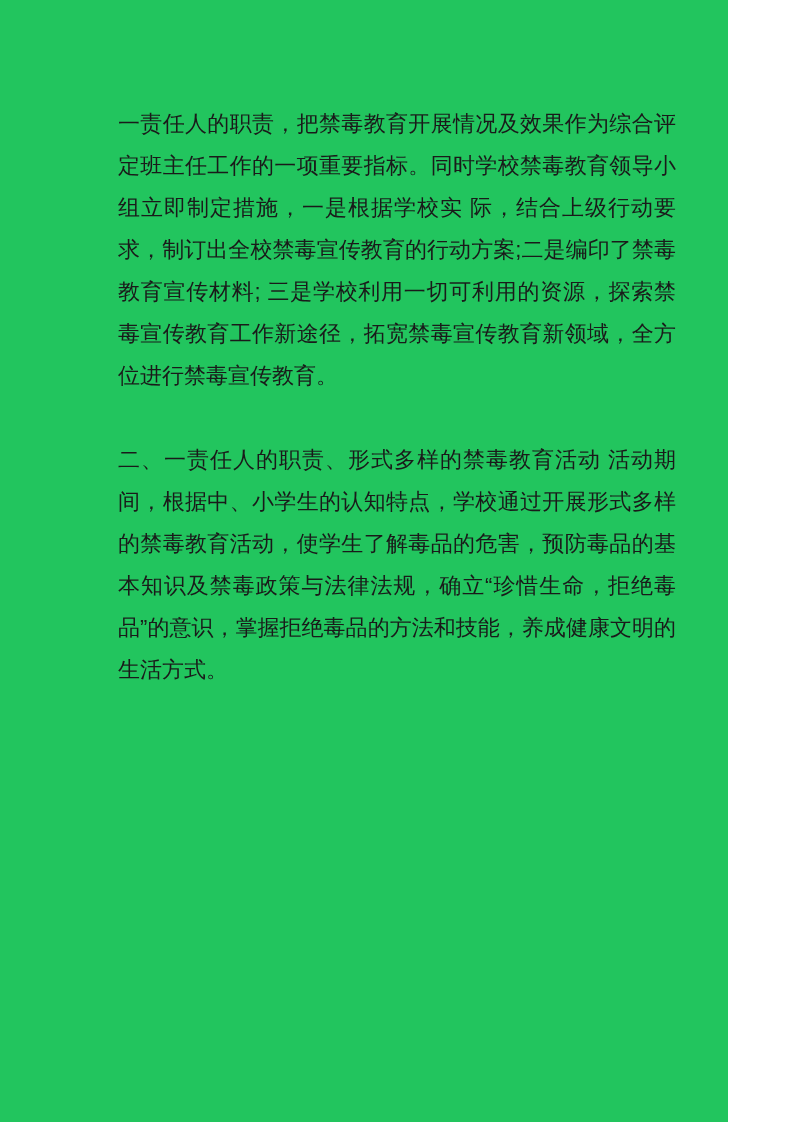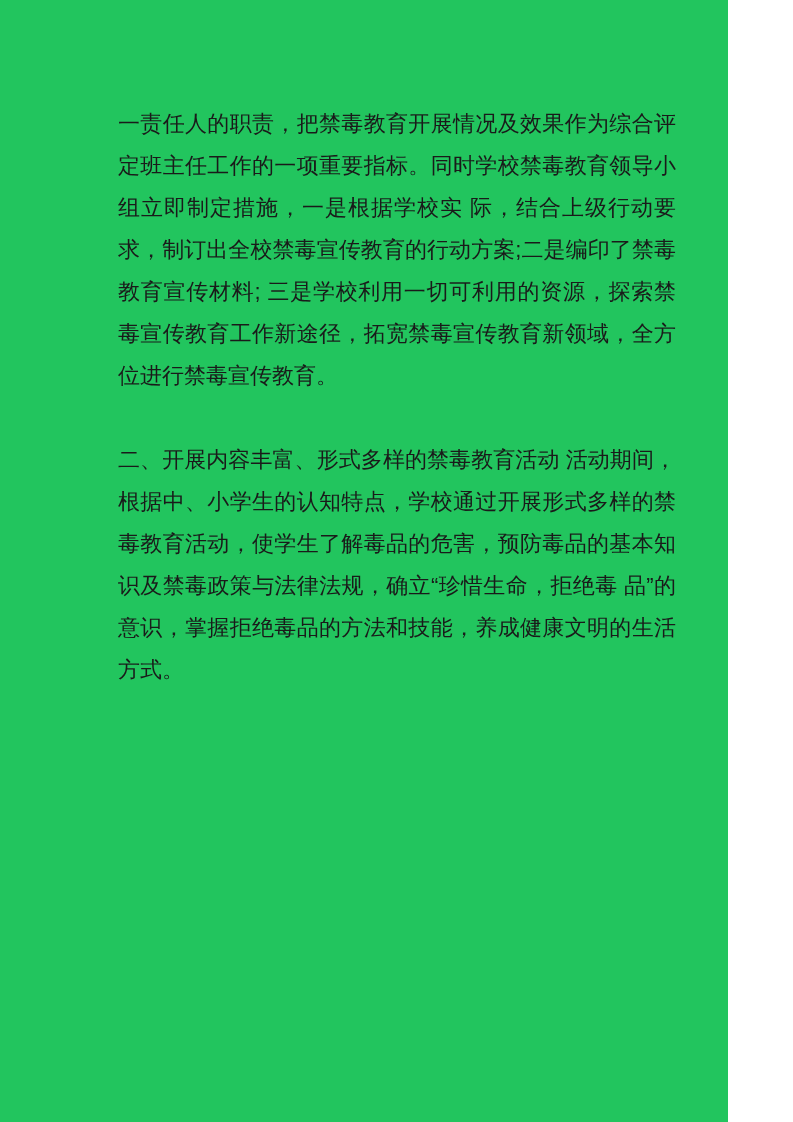--- a/index.html
+++ b/index.html
@@ -41,15 +41,15 @@
   .doc-paragraph:last-child {
     margin-bottom: 0;
   }
 </style>
 </head>
 <body>
 
 <main class="doc-page">
   <div class="doc-content">
     <p class="doc-paragraph">一责任人的职责，把禁毒教育开展情况及效果作为综合评定班主任工作的一项重要指标。同时学校禁毒教育领导小组立即制定措施，一是根据学校实 际，结合上级行动要求，制订出全校禁毒宣传教育的行动方案;二是编印了禁毒教育宣传材料; 三是学校利用一切可利用的资源，探索禁毒宣传教育工作新途径，拓宽禁毒宣传教育新领域，全方位进行禁毒宣传教育。</p>
-    <p class="doc-paragraph">二、开展内容丰富、形式多样的禁毒教育活动 活动期间，根据中、小学生的认知特点，学校通过开展形式多样的禁毒教育活动，使学生了解毒品的危害，预防毒品的基本知识及禁毒政策与法律法规，确立“珍惜生命，拒绝毒 品”的意识，掌握拒绝毒品的方法和技能，养成健康文明的生活方式。</p>
+    <p class="doc-paragraph">二、一责任人的职责、形式多样的禁毒教育活动 活动期间，根据中、小学生的认知特点，学校通过开展形式多样的禁毒教育活动，使学生了解毒品的危害，预防毒品的基本知识及禁毒政策与法律法规，确立“珍惜生命，拒绝毒 品”的意识，掌握拒绝毒品的方法和技能，养成健康文明的生活方式。</p>
   </div>
 </main>
 
 </body></html>

